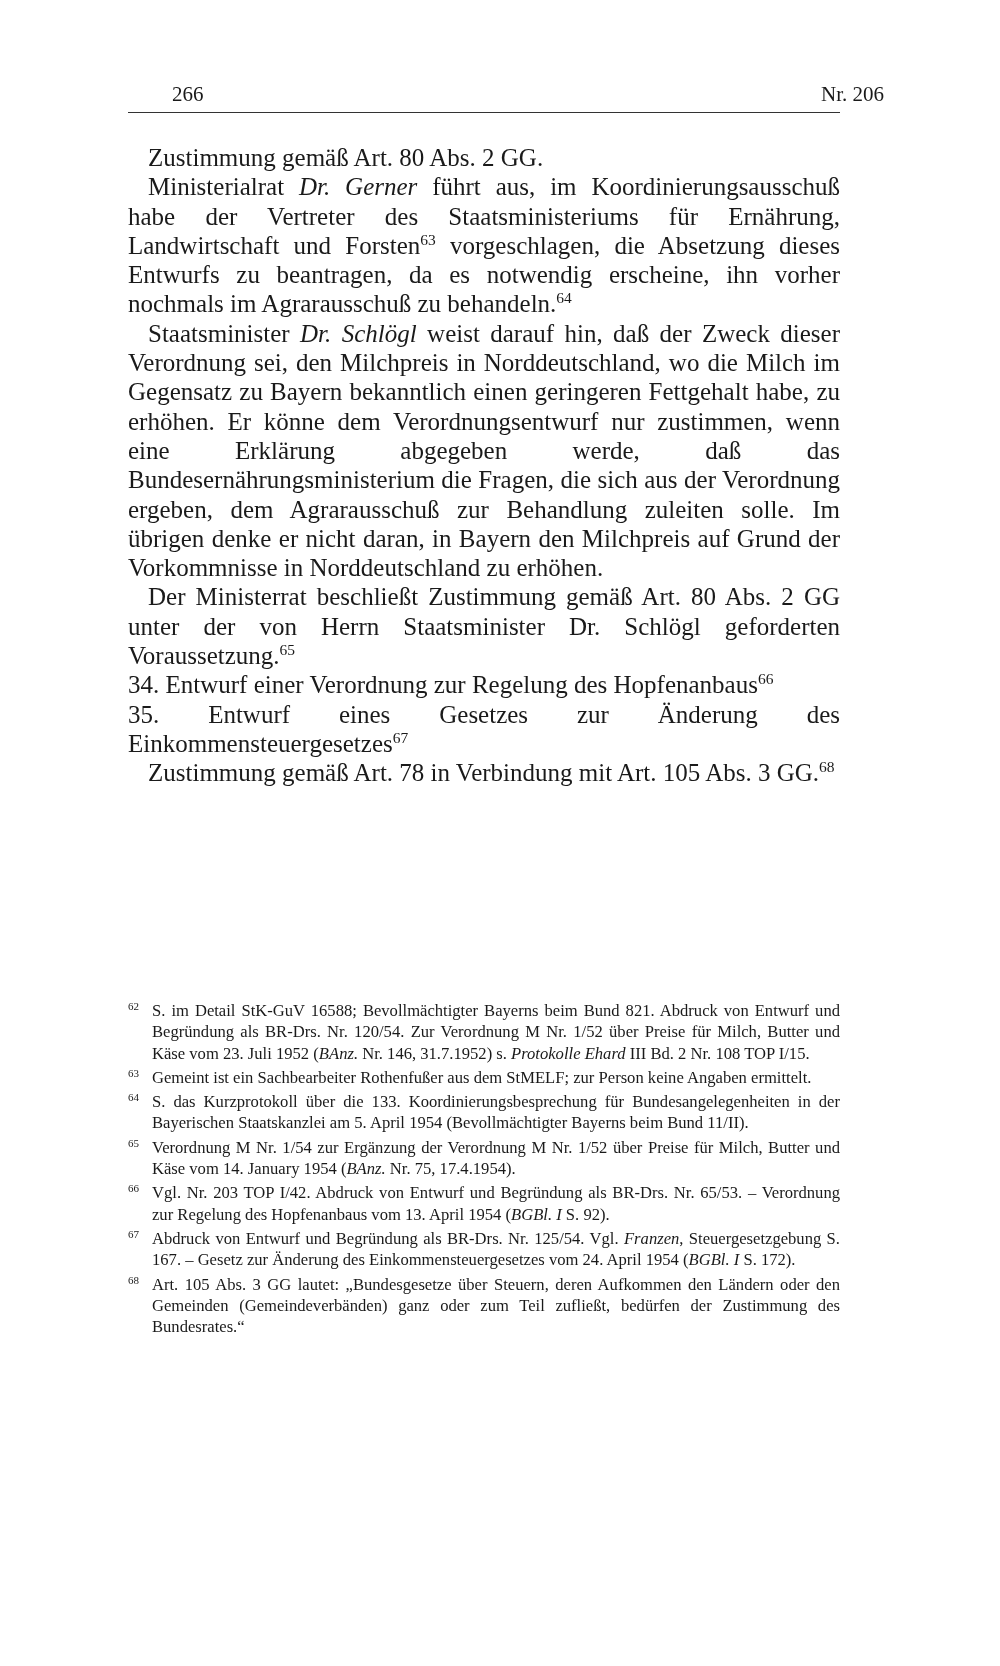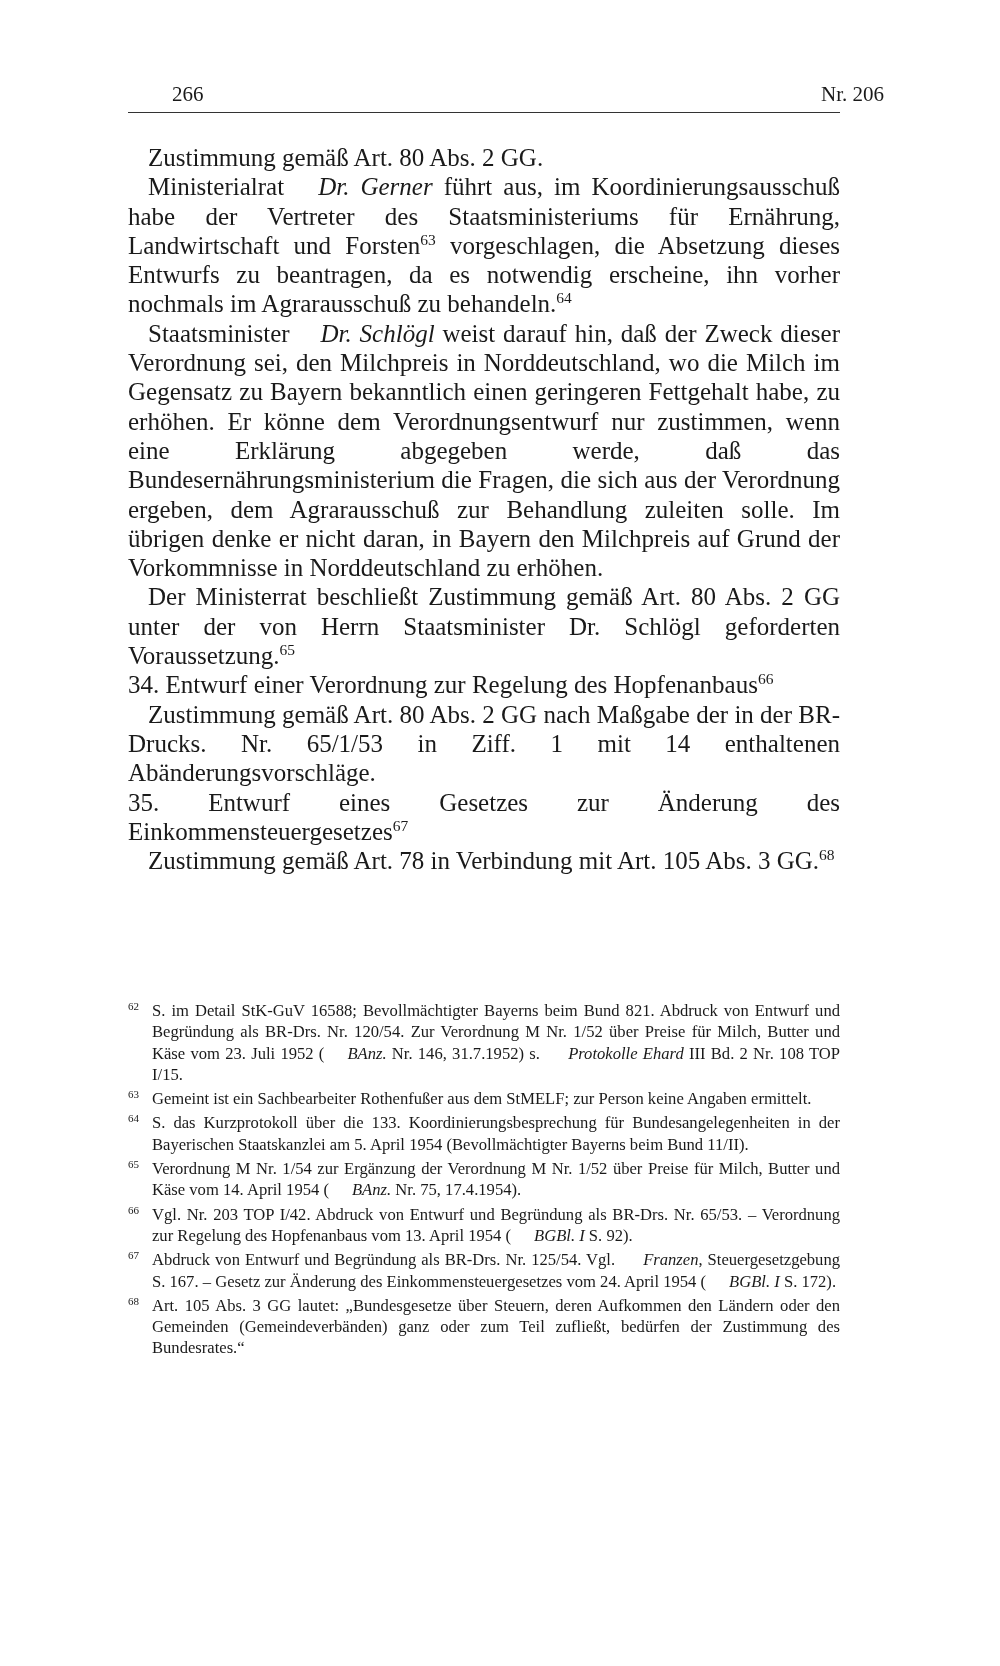--- a/index.html
+++ b/index.html
@@ -14,43 +14,42 @@
   .body { position: absolute; left: 128px; top: 143px; width: 712px; font-size: 25px;
           line-height: 29.3px; }
   .body p { margin: 0; text-align: justify; }
   .body p.indent { text-indent: 20px; }
   .body p.item { text-indent: 0; }
   sup { font-size: 0.62em; line-height: 0; vertical-align: 0.6em; }
   .notes { position: absolute; left: 128px; top: 1000px; width: 712px; font-size: 16.6px;
            line-height: 21.3px; }
   .note { position: relative; padding-left: 24px; margin-bottom: 3px; text-align: justify; }
   .note .num { position: absolute; left: 0; top: -4px; font-size: 11px; }
-  i { font-style: italic; margin-left: 23px; }
+  i { font-style: italic; }
 </style>
 </head>
 <body>
 
 <div class="header">
   <span class="left">266</span>
   <span class="right">Nr. 206</span>
 </div>
 <div class="rule"></div>
 
 <div class="body" id="body">
     <p class="indent"><span>Zustimmung gemäß Art. 80 Abs. 2 GG.</span></p>
     <p class="indent"><span>Ministerialrat </span><i>Dr. Gerner</i><span> führt aus, im Koordinierungsausschuß habe der Vertreter des Staatsministeriums für Ernährung, Landwirtschaft und Forsten</span><sup>63</sup><span> vorgeschlagen, die Absetzung dieses Entwurfs zu beantragen, da es notwendig erscheine, ihn vorher nochmals im Agrarausschuß zu behandeln.</span><sup>64</sup></p>
     <p class="indent"><span>Staatsminister </span><i>Dr. Schlögl</i><span> weist darauf hin, daß der Zweck dieser Verordnung sei, den Milchpreis in Norddeutschland, wo die Milch im Gegensatz zu Bayern bekanntlich einen geringeren Fettgehalt habe, zu erhöhen. Er könne dem Verordnungsentwurf nur zustimmen, wenn eine Erklärung abgegeben werde, daß das Bundesernährungsministerium die Fragen, die sich aus der Verordnung ergeben, dem Agrarausschuß zur Behandlung zuleiten solle. Im übrigen denke er nicht daran, in Bayern den Milchpreis auf Grund der Vorkommnisse in Norddeutschland zu erhöhen.</span></p>
     <p class="indent"><span>Der Ministerrat beschließt Zustimmung gemäß Art. 80 Abs. 2 GG unter der von Herrn Staatsminister Dr. Schlögl geforderten Voraussetzung.</span><sup>65</sup></p>
     <p class="item"><span>34. Entwurf einer Verordnung zur Regelung des Hopfenanbaus</span><sup>66</sup></p>
-    <p class="indent"><span>Zustimmung gemäß Art. 80 Abs. 2 GG nach Maßgabe der in der BR-Drucks. Nr. 65/1/53 in Ziff. 1 mit 14 enthaltenen Abänderungsvorschläge.</span></p>
     <p class="item"><span>35. Entwurf eines Gesetzes zur Änderung des Einkommensteuergesetzes</span><sup>67</sup></p>
     <p class="indent"><span>Zustimmung gemäß Art. 78 in Verbindung mit Art. 105 Abs. 3 GG.</span><sup>68</sup></p>
   </div>
 
 <div class="notes" id="notes">
     <div class="note"><span class="num">62</span><span>S. im Detail StK-GuV 16588; Bevollmächtigter Bayerns beim Bund 821. Abdruck von Entwurf und Begründung als BR-Drs. Nr. 120/54. Zur Verordnung M Nr. 1/52 über Preise für Milch, Butter und Käse vom 23. Juli 1952 (</span><i>BAnz.</i><span> Nr. 146, 31.7.1952) s. </span><i>Protokolle Ehard</i><span> III Bd. 2 Nr. 108 TOP I/15.</span></div>
     <div class="note"><span class="num">63</span><span>Gemeint ist ein Sachbearbeiter Rothenfußer aus dem StMELF; zur Person keine Angaben ermittelt.</span></div>
     <div class="note"><span class="num">64</span><span>S. das Kurzprotokoll über die 133. Koordinierungsbesprechung für Bundesangelegenheiten in der Bayerischen Staatskanzlei am 5. April 1954 (Bevollmächtigter Bayerns beim Bund 11/II).</span></div>
-    <div class="note"><span class="num">65</span><span>Verordnung M Nr. 1/54 zur Ergänzung der Verordnung M Nr. 1/52 über Preise für Milch, Butter und Käse vom 14. April 1954 (</span><i>BAnz.</i><span> Nr. 75, 17.4.1954).</span></div>
+    <div class="note"><span class="num">65</span><span>Verordnung M Nr. 1/54 zur Ergänzung der Verordnung M Nr. 1/52 über Preise für Milch, Butter und Käse vom 14. January 1954 (</span><i>BAnz.</i><span> Nr. 75, 17.4.1954).</span></div>
     <div class="note"><span class="num">66</span><span>Vgl. Nr. 203 TOP I/42. Abdruck von Entwurf und Begründung als BR-Drs. Nr. 65/53. – Verordnung zur Regelung des Hopfenanbaus vom 13. April 1954 (</span><i>BGBl. I</i><span> S. 92).</span></div>
     <div class="note"><span class="num">67</span><span>Abdruck von Entwurf und Begründung als BR-Drs. Nr. 125/54. Vgl. </span><i>Franzen</i><span>, Steuergesetzgebung S. 167. – Gesetz zur Änderung des Einkommensteuergesetzes vom 24. April 1954 (</span><i>BGBl. I</i><span> S. 172).</span></div>
     <div class="note"><span class="num">68</span><span>Art. 105 Abs. 3 GG lautet: „Bundesgesetze über Steuern, deren Aufkommen den Ländern oder den Gemeinden (Gemeindeverbänden) ganz oder zum Teil zufließt, bedürfen der Zustimmung des Bundesrates.“</span></div>
   </div>
 
 </body></html>

